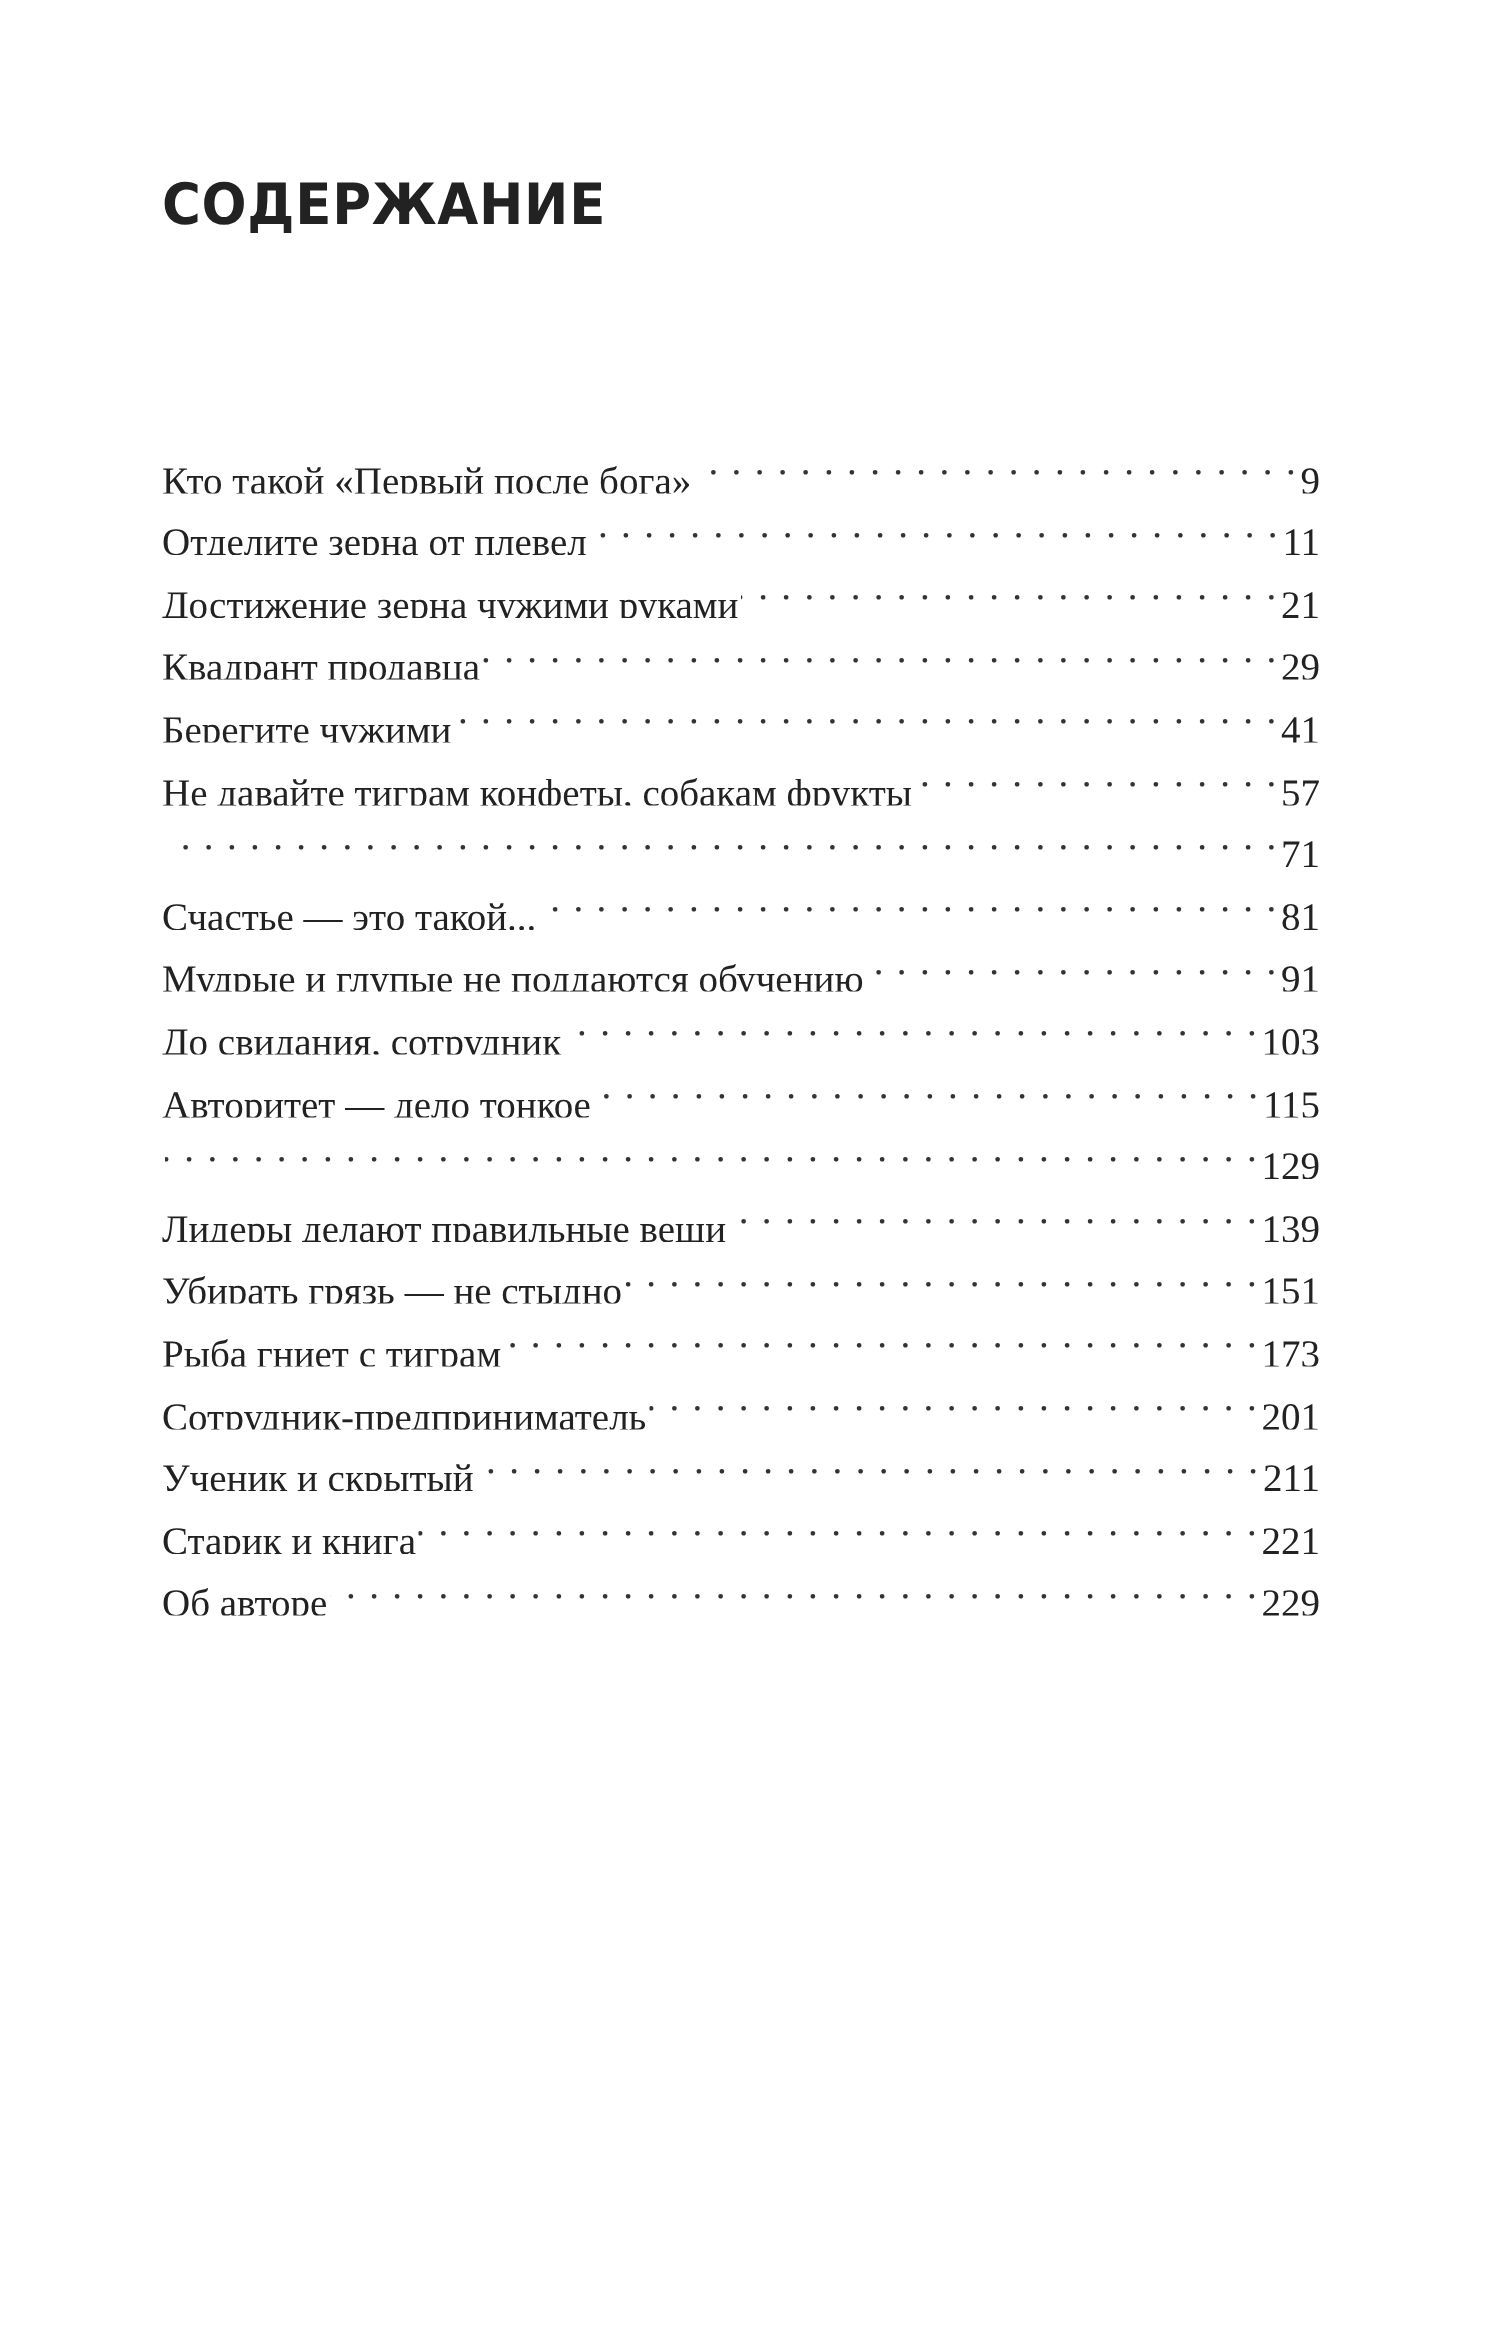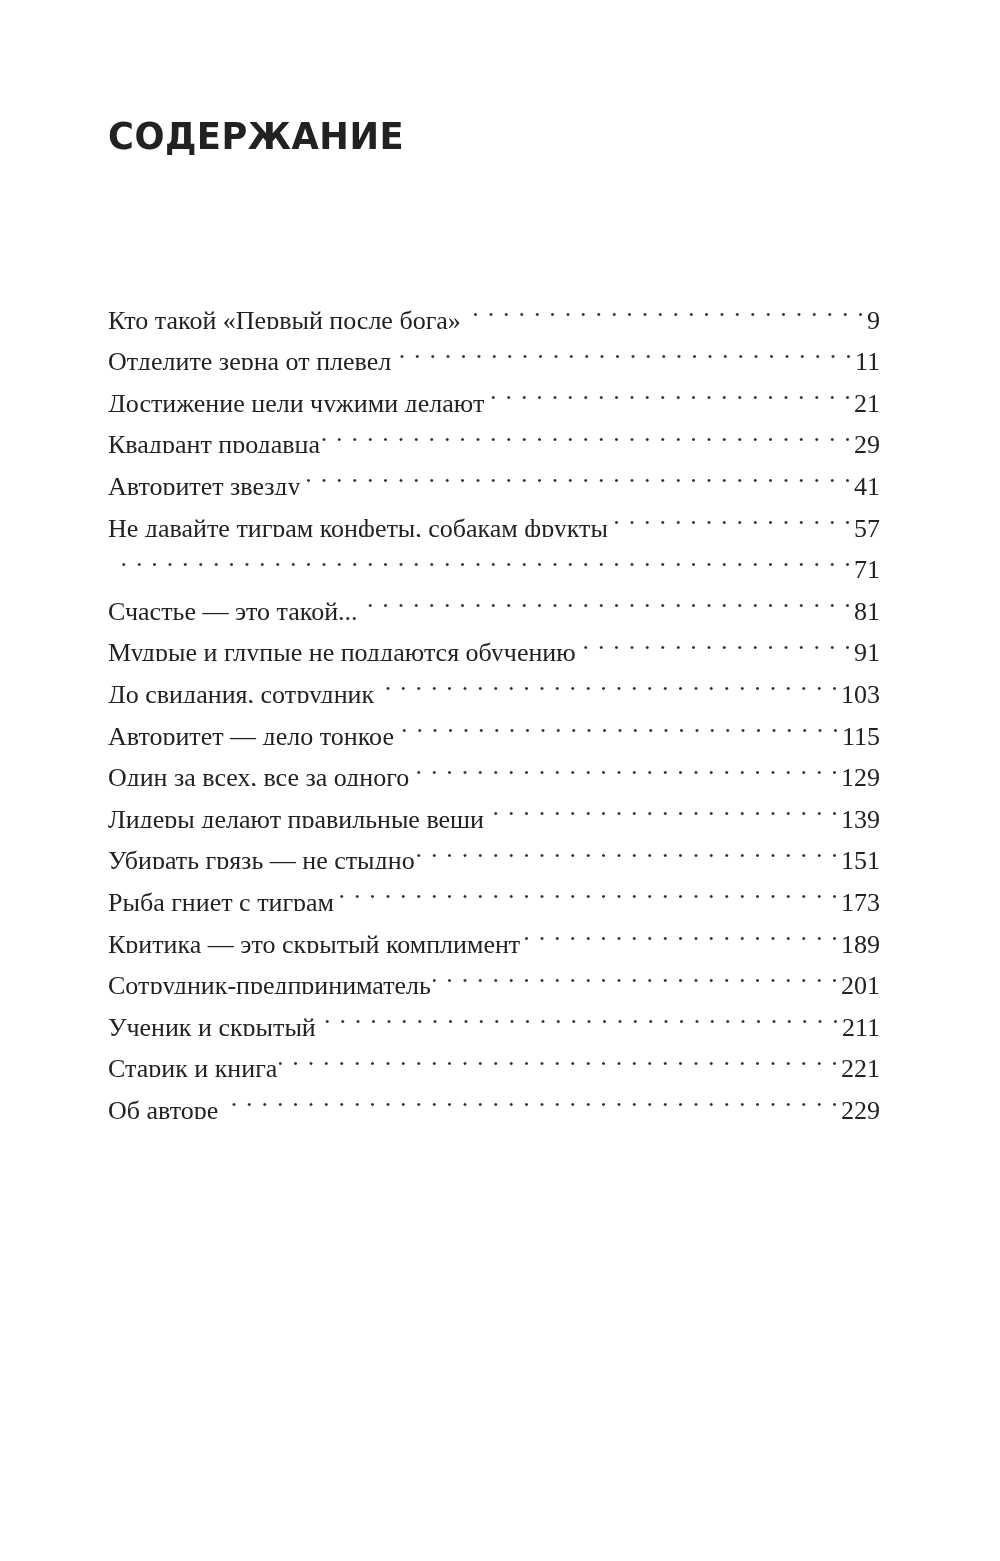--- a/index.html
+++ b/index.html
@@ -85,31 +85,31 @@
       <span class="toc-title">Кто такой «Первый после бога»</span>
       <span class="toc-leader"></span>
       <span class="toc-page">9</span>
     </li>
   <li class="toc-entry">
       <span class="toc-title">Отделите зерна от плевел</span>
       <span class="toc-leader"></span>
       <span class="toc-page">11</span>
     </li>
   <li class="toc-entry">
-      <span class="toc-title">Достижение цели чужими делают</span>
+      <span class="toc-title">Достижение зерна чужими руками</span>
       <span class="toc-leader"></span>
       <span class="toc-page">21</span>
     </li>
   <li class="toc-entry">
       <span class="toc-title">Квадрант продавца</span>
       <span class="toc-leader"></span>
       <span class="toc-page">29</span>
     </li>
   <li class="toc-entry">
-      <span class="toc-title">Авторитет звезду</span>
+      <span class="toc-title">Берегите чужими</span>
       <span class="toc-leader"></span>
       <span class="toc-page">41</span>
     </li>
   <li class="toc-entry">
       <span class="toc-title">Не давайте тиграм конфеты, собакам фрукты</span>
       <span class="toc-leader"></span>
       <span class="toc-page">57</span>
     </li>
   <li class="toc-entry">
       <span class="toc-leader"></span>
@@ -129,43 +129,37 @@
       <span class="toc-title">До свидания, сотрудник</span>
       <span class="toc-leader"></span>
       <span class="toc-page">103</span>
     </li>
   <li class="toc-entry">
       <span class="toc-title">Авторитет — дело тонкое</span>
       <span class="toc-leader"></span>
       <span class="toc-page">115</span>
     </li>
   <li class="toc-entry">
-      <span class="toc-title">Один за всех, все за одного</span>
       <span class="toc-leader"></span>
       <span class="toc-page">129</span>
     </li>
   <li class="toc-entry">
       <span class="toc-title">Лидеры делают правильные вещи</span>
       <span class="toc-leader"></span>
       <span class="toc-page">139</span>
     </li>
   <li class="toc-entry">
       <span class="toc-title">Убирать грязь — не стыдно</span>
       <span class="toc-leader"></span>
       <span class="toc-page">151</span>
     </li>
   <li class="toc-entry">
       <span class="toc-title">Рыба гниет с тиграм</span>
       <span class="toc-leader"></span>
       <span class="toc-page">173</span>
-    </li>
-  <li class="toc-entry">
-      <span class="toc-title">Критика — это скрытый комплимент</span>
-      <span class="toc-leader"></span>
-      <span class="toc-page">189</span>
     </li>
   <li class="toc-entry">
       <span class="toc-title">Сотрудник-предприниматель</span>
       <span class="toc-leader"></span>
       <span class="toc-page">201</span>
     </li>
   <li class="toc-entry">
       <span class="toc-title">Ученик и скрытый</span>
       <span class="toc-leader"></span>
       <span class="toc-page">211</span>

